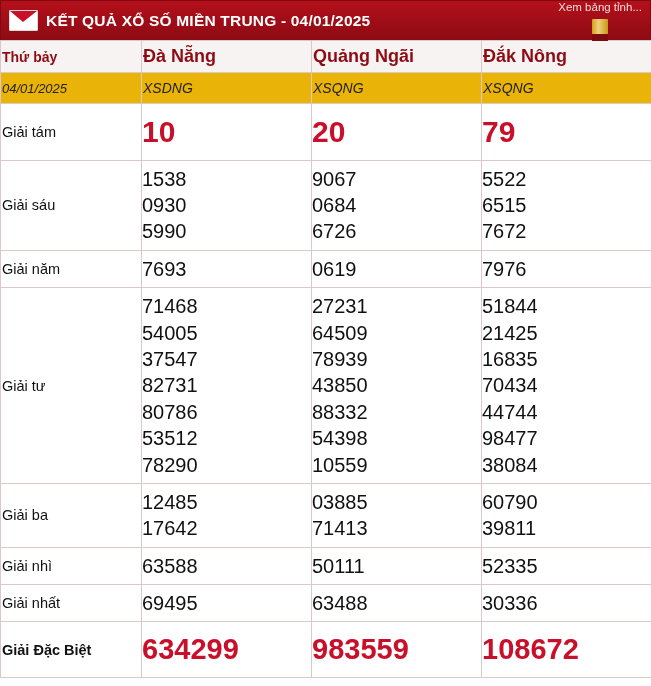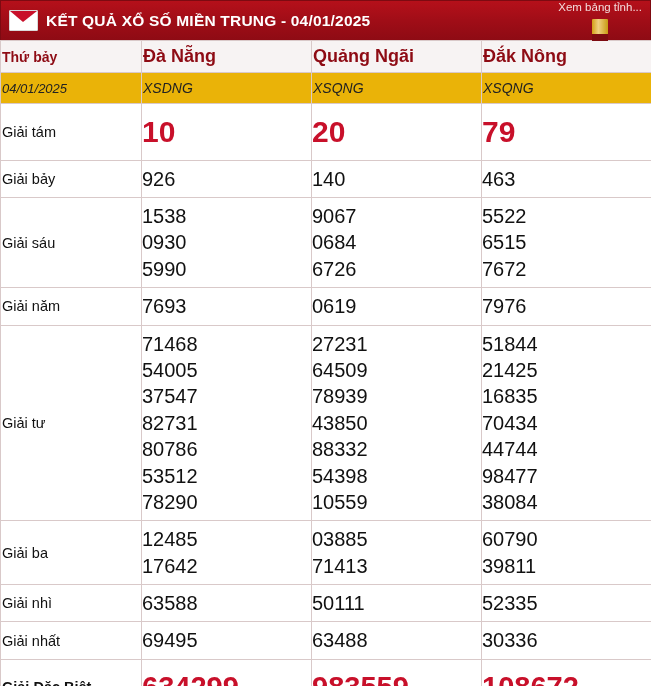--- a/index.html
+++ b/index.html
@@ -200,32 +200,20 @@
             <span class="n">10</span>
           </td>
         <td class="nums">
             <span class="n">20</span>
           </td>
         <td class="nums">
             <span class="n">79</span>
           </td>
       </tr>
 
-      <tr>
-        <td class="label">Giải bảy</td>
-        <td class="nums">
-            <span class="n">926</span>
-          </td>
-        <td class="nums">
-            <span class="n">140</span>
-          </td>
-        <td class="nums">
-            <span class="n">463</span>
-          </td>
-      </tr>
 
       <tr>
         <td class="label">Giải sáu</td>
         <td class="nums">
             <span class="n">1538</span>
             <span class="n">0930</span>
             <span class="n">5990</span>
           </td>
         <td class="nums">
             <span class="n">9067</span>

